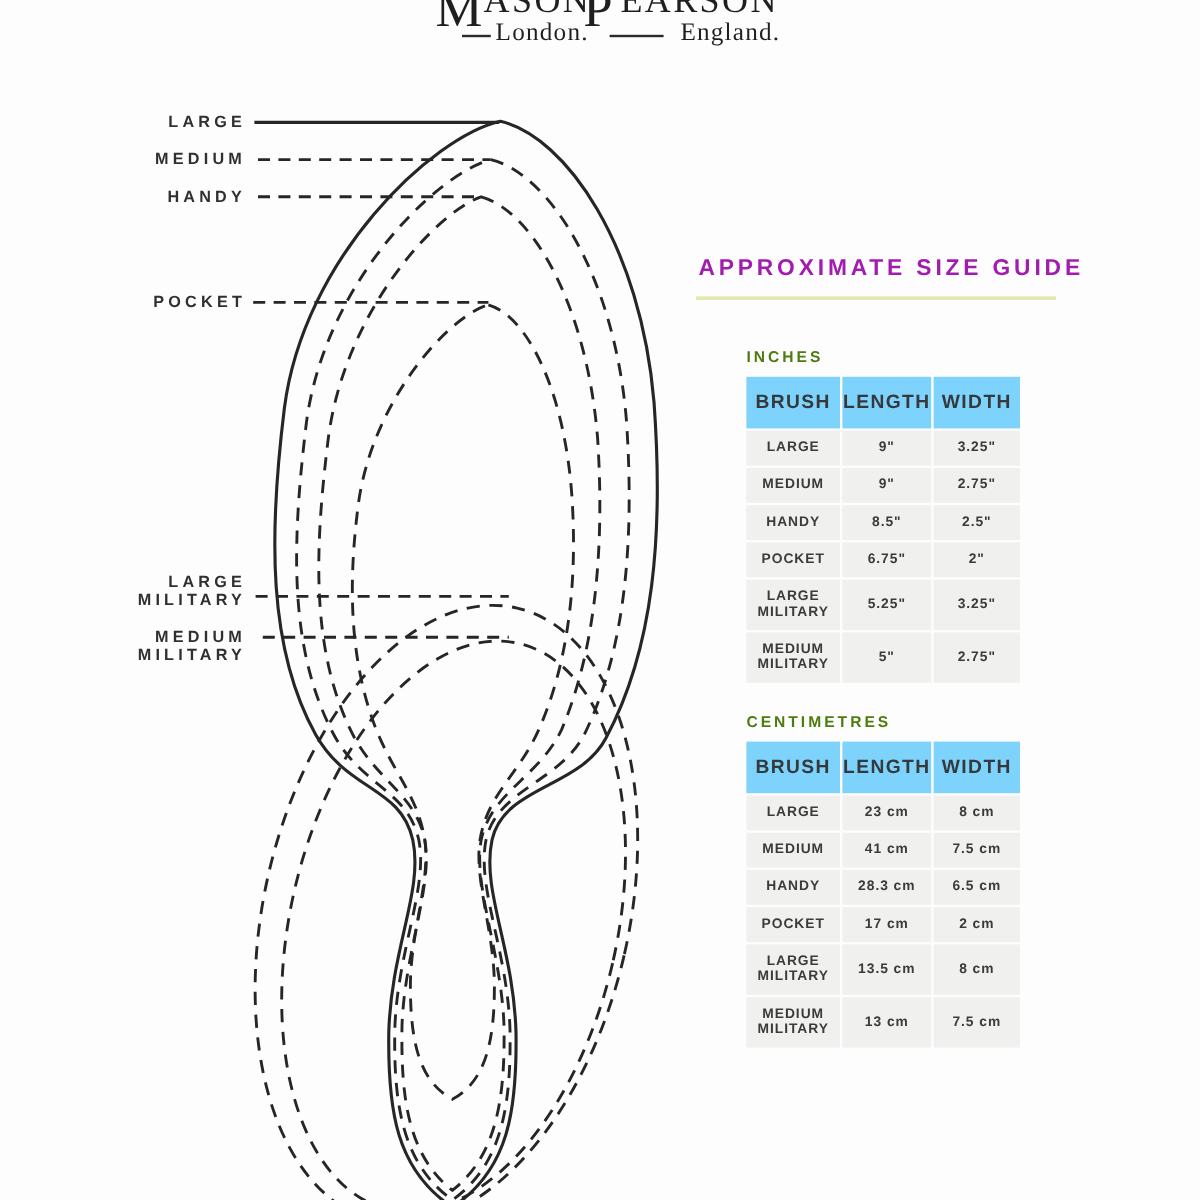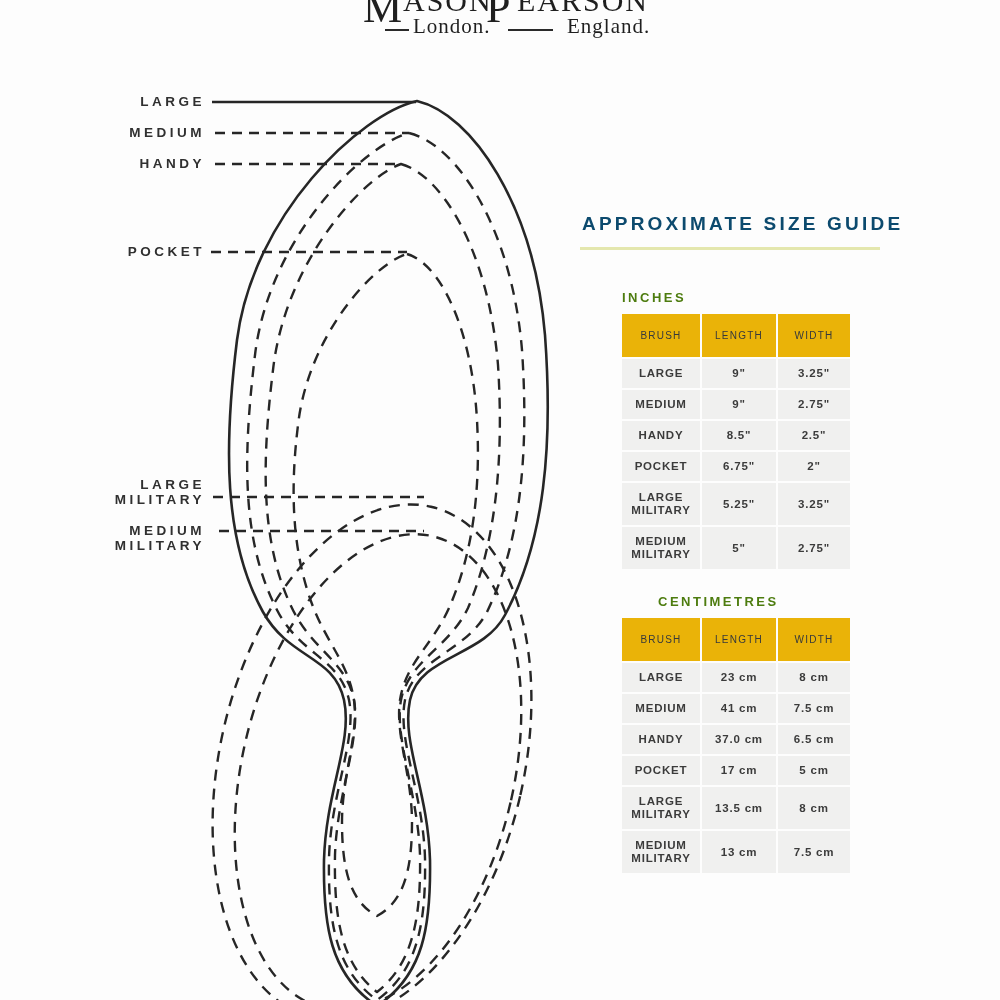--- a/index.html
+++ b/index.html
@@ -17,32 +17,32 @@
   .brand-rule{position:absolute;height:2px;background:#2a2a2a;}
   
   .diagram-label{
     position:absolute;right:795px;width:150px;text-align:right;
     font-size:13.5px;font-weight:600;letter-spacing:3.5px;color:#303030;
     line-height:15px;white-space:pre-line;
   }
   
   .guide-title{
     position:absolute;left:582px;top:213px;
-    font-size:19px;font-weight:600;letter-spacing:3.2px;color:#0c4a6e;white-space:nowrap;
+    font-size:19px;font-weight:600;letter-spacing:3.2px;color:#a21caf;white-space:nowrap;
   }
   .guide-rule{position:absolute;left:580px;top:247px;width:300px;height:3px;}
   .section-label{
     position:absolute;font-size:13px;font-weight:700;letter-spacing:2.5px;color:#4d7c0f;
   }
   .size-table{
     position:absolute;width:226px;
     display:grid;grid-template-columns:78px 74px 72px;gap:2px;
   }
   .size-table .th{
-    background:#eab308;color:#36393c;font-size:10px;font-weight:400;letter-spacing:1.2px;
+    background:#7dd3fc;color:#36393c;font-size:16px;font-weight:700;letter-spacing:1.2px;
     display:flex;align-items:center;justify-content:center;height:43px;
   }
   .size-table .td{
     background:#f0f0ef;color:#3b3b3b;font-size:11.5px;font-weight:600;letter-spacing:0.8px;
     display:flex;align-items:center;justify-content:center;text-align:center;
     padding:8px 2px;line-height:13px;white-space:pre-line;
   }
   svg{position:absolute;left:0;top:0;}
 </style>
 </head>
@@ -157,37 +157,37 @@
     <div class="td">LARGE
 MILITARY</div>
     <div class="td">5.25"</div>
     <div class="td">3.25"</div>
     <div class="td">MEDIUM
 MILITARY</div>
     <div class="td">5"</div>
     <div class="td">2.75"</div>
   </div>
 
-<div class="section-label" style="left:658px;top:594px;">CENTIMETRES</div>
+<div class="section-label" style="left:622px;top:594px;">CENTIMETRES</div>
 <div class="size-table" style="left:622px;top:618px;">
     <div class="th">BRUSH</div>
     <div class="th">LENGTH</div>
     <div class="th">WIDTH</div>
     <div class="td">LARGE</div>
     <div class="td">23 cm</div>
     <div class="td">8 cm</div>
     <div class="td">MEDIUM</div>
     <div class="td">41 cm</div>
     <div class="td">7.5 cm</div>
     <div class="td">HANDY</div>
-    <div class="td">37.0 cm</div>
+    <div class="td">28.3 cm</div>
     <div class="td">6.5 cm</div>
     <div class="td">POCKET</div>
     <div class="td">17 cm</div>
-    <div class="td">5 cm</div>
+    <div class="td">2 cm</div>
     <div class="td">LARGE
 MILITARY</div>
     <div class="td">13.5 cm</div>
     <div class="td">8 cm</div>
     <div class="td">MEDIUM
 MILITARY</div>
     <div class="td">13 cm</div>
     <div class="td">7.5 cm</div>
   </div>
 

